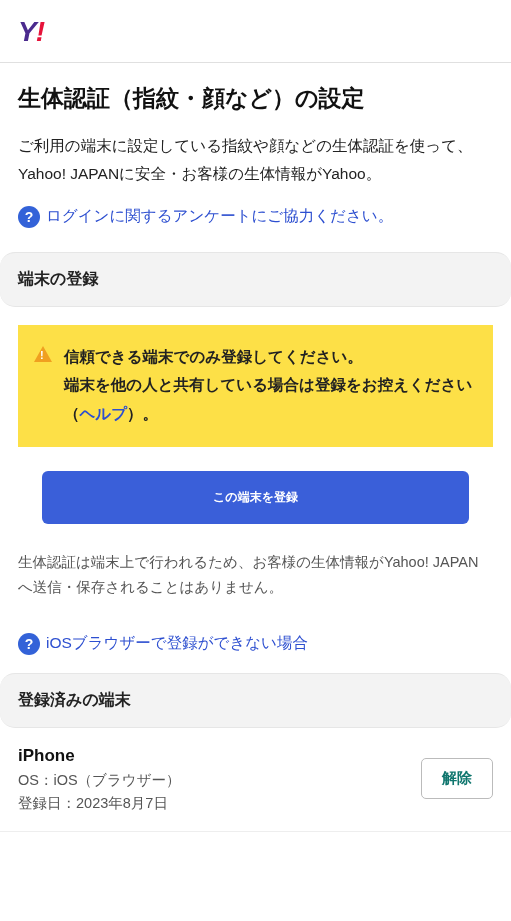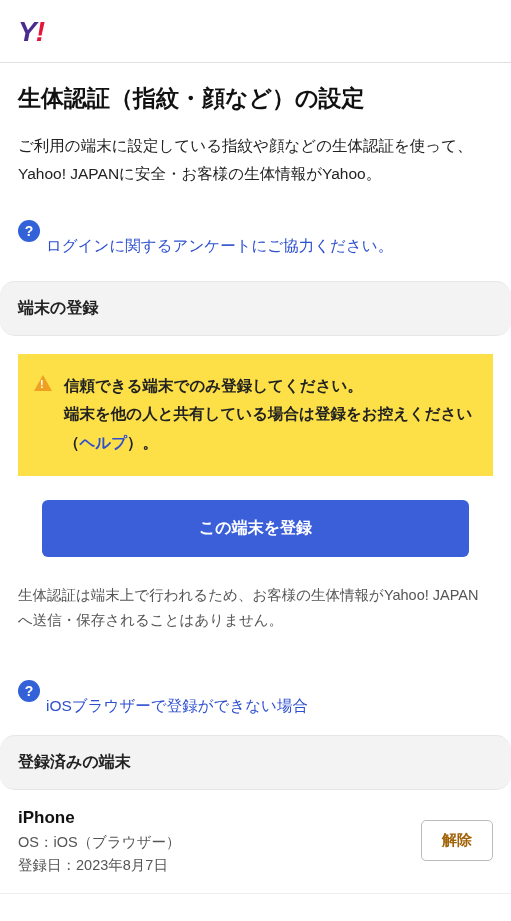--- a/index.html
+++ b/index.html
@@ -6,34 +6,34 @@
 body { font-family: -apple-system, "Hiragino Sans", "Hiragino Kaku Gothic ProN", Meiryo, sans-serif; background: #fff; color: #222; width: 511px; }
 .header { padding: 16px 18px 14px; border-bottom: 1px solid #e0e0e0; }
 .logo { font-size: 28px; font-weight: 900; letter-spacing: -1px; }
 .logo-y1 { color: #4b2b8e; font-style: italic; }
 .logo-ex { color: #e6133a; font-style: italic; }
 .intro { padding: 20px 18px 24px; }
 .page-title { font-size: 23px; font-weight: 600; margin-bottom: 18px; color: #111; }
 .intro-text { font-size: 15.5px; line-height: 1.8; color: #222; margin-bottom: 18px; }
 .link-row { display: flex; align-items: center; gap: 6px; font-size: 15.5px; }
 .q-icon { width: 22px; height: 22px; border-radius: 50%; background: #3362d8; color: #fff; display: inline-flex; align-items: center; justify-content: center; font-size: 14px; font-weight: 700; flex-shrink: 0; }
-.link { color: #2d4fd0; text-decoration: none; margin-top: 30px; }
+.link { color: #2d4fd0; text-decoration: none; }
 .section-header { background: #f3f3f3; padding: 16px 18px; font-size: 16px; font-weight: 600; border-top: 1px solid #e6e6e6; border-bottom: 1px solid #e6e6e6; border-radius: 15px; }
 .section-body { padding: 18px; }
 .warn-box { background: #fde047; padding: 18px 18px 18px 16px; display: flex; gap: 12px; margin-bottom: 24px; font-weight: bold; }
 .warn-icon { width: 0; height: 0; border-left: 9px solid transparent; border-right: 9px solid transparent; border-bottom: 16px solid #f0a020; position: relative; flex-shrink: 0; margin-top: 3px; }
 .warn-icon::after { content: "!"; position: absolute; left: -3px; top: 3px; color: #fff; font-size: 11px; font-weight: 700; }
 .warn-text { font-size: 15.5px; line-height: 1.85; color: #222; }
-.primary-btn { display: block; width: 90%; margin: 0 auto 26px; background: #3a5fd9; color: #fff; border: none; border-radius: 6px; padding: 18px 10px; font-size: 16px; font-weight: 700; cursor: pointer; }
+.primary-btn { display: block; width: 90%; margin: 0 auto 26px; background: #3a5fd9; color: #fff; border: none; border-radius: 6px; padding: 18px 10px; font-size: 12px; font-weight: 700; cursor: pointer; }
 .note-text { font-size: 14.5px; line-height: 1.75; color: #555; margin-bottom: 32px; }
 .device-row { display: flex; align-items: center; justify-content: space-between; padding: 14px 18px 16px; border-bottom: 1px solid #eee; }
 .device-info { line-height: 1.6; }
 .device-name { font-size: 17px; font-weight: 600; color: #111; }
 .device-os, .device-date { font-size: 14.5px; color: #555; }
-.remove-btn { background: #fff; border: 1px solid #bbb; border-radius: 5px; padding: 10px 20px; font-size: 15px; font-weight: 600; cursor: pointer; color: #a16207; }
+.remove-btn { background: #fff; border: 1px solid #bbb; border-radius: 5px; padding: 10px 20px; font-size: 15px; font-weight: 600; cursor: pointer; color: #0f766e; }
 </style>
 </head>
 <body>
 
 <div class="header">
   <span class="logo">
     <span class="logo-y1">Y</span><span class="logo-ex">!</span>
   </span>
 </div>
 

